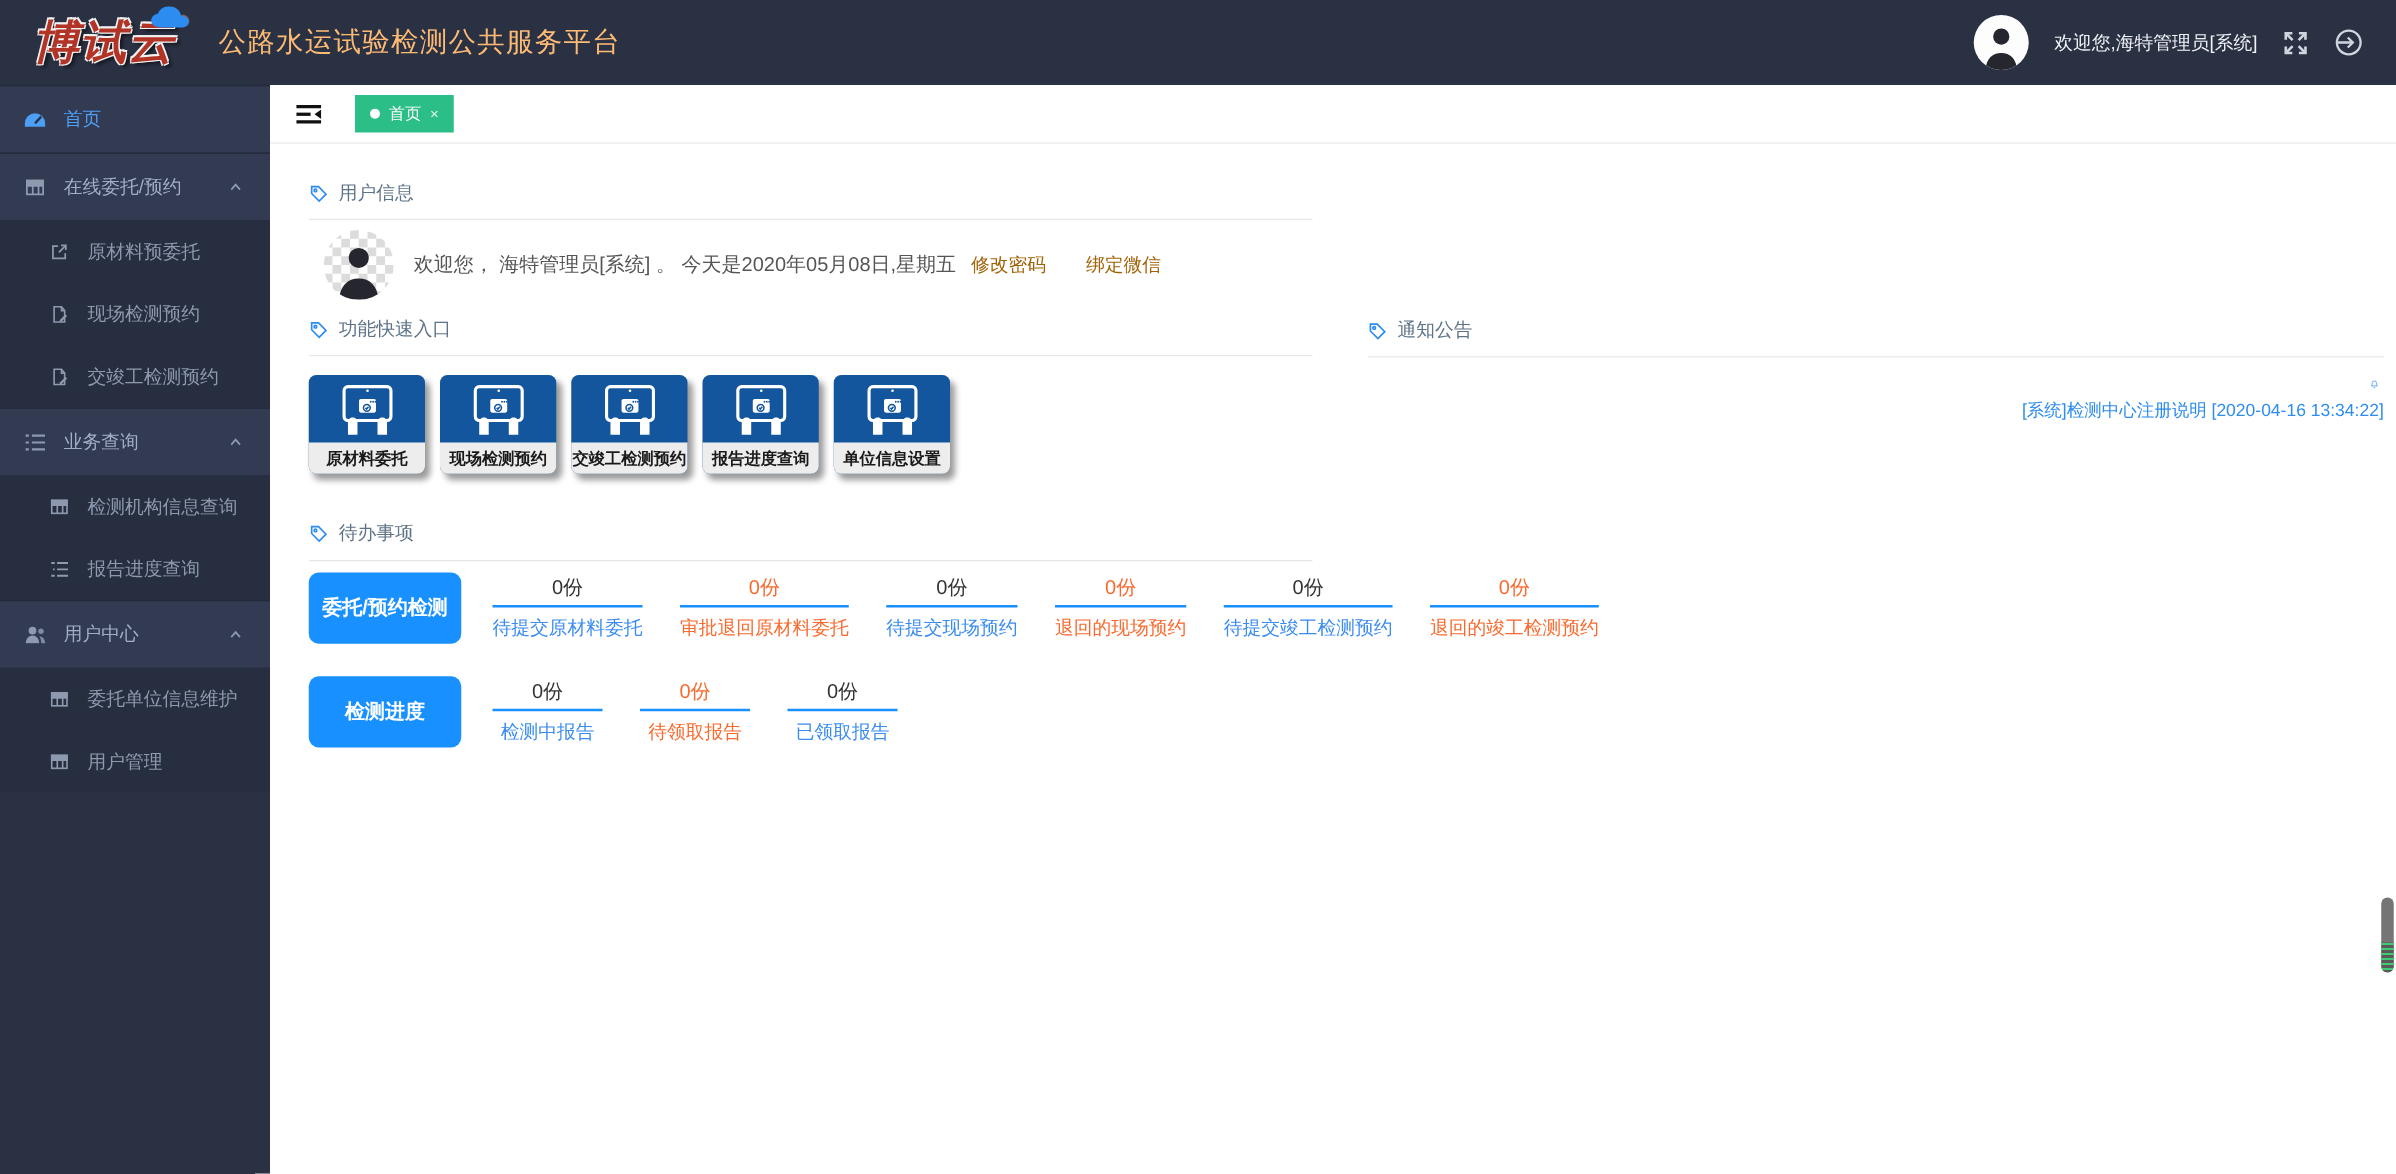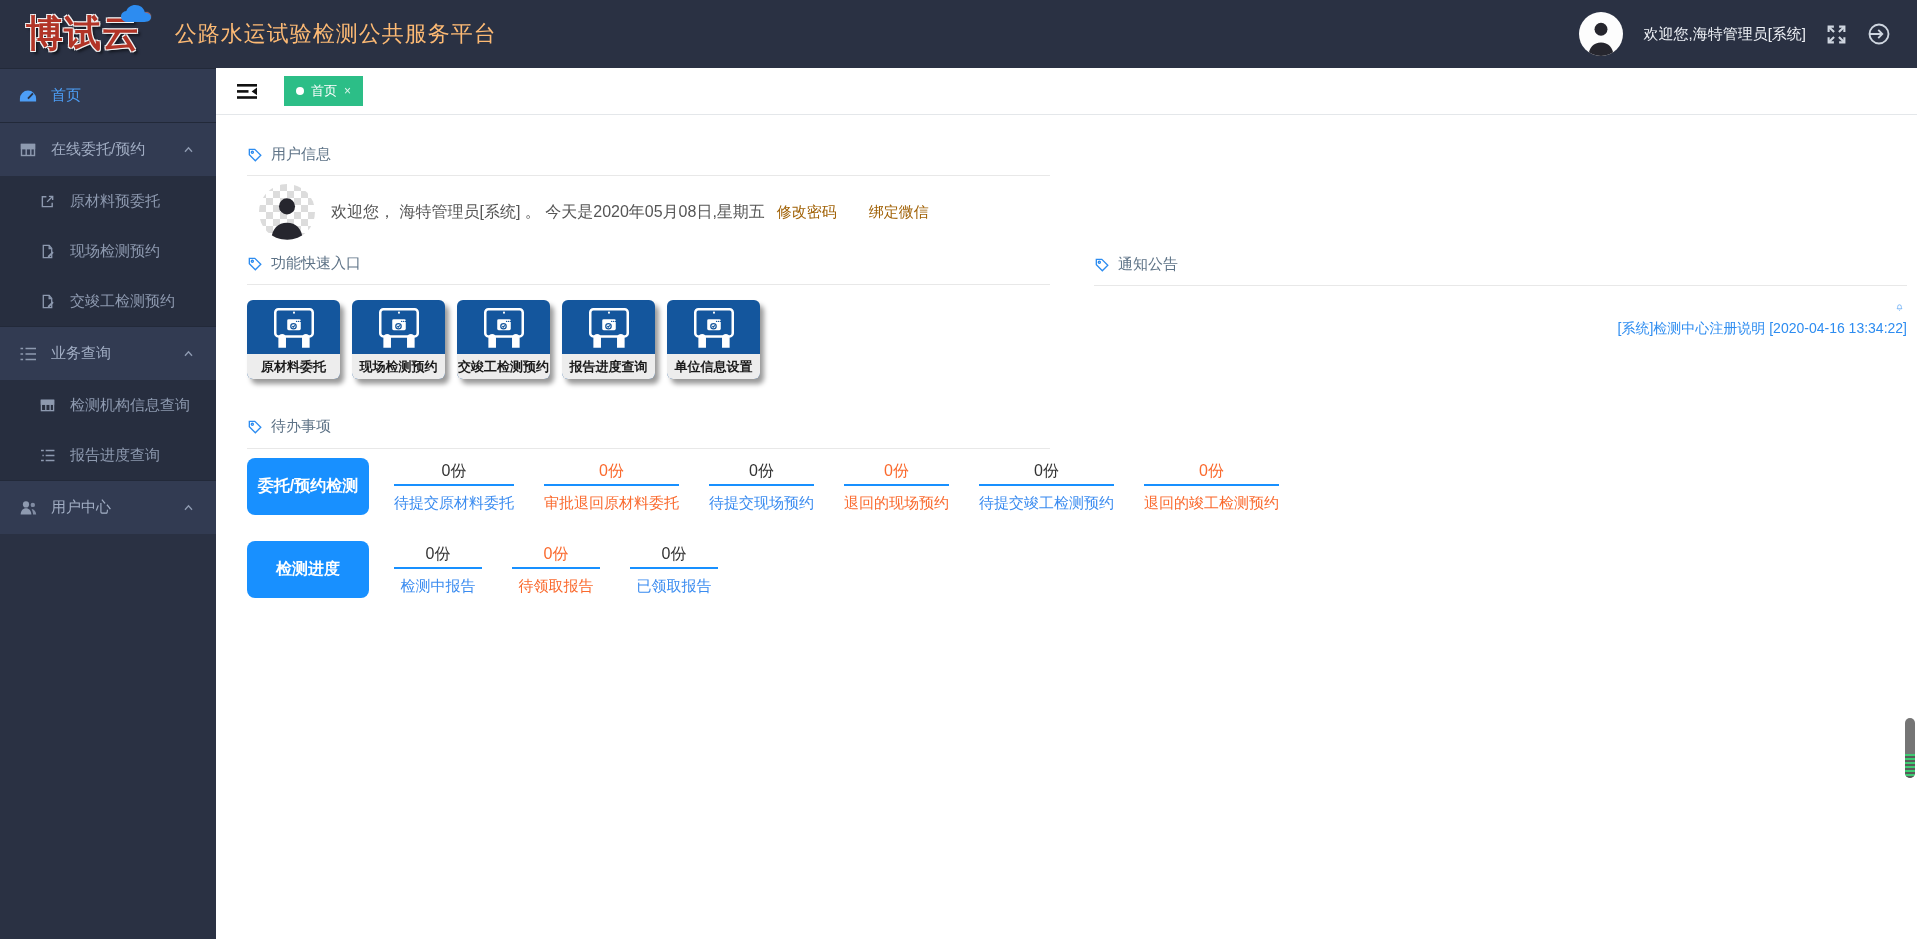--- a/index.html
+++ b/index.html
@@ -1,21 +1,21 @@
 <!DOCTYPE html>
 <html><head>
 <meta charset="utf-8">
 <style>
   * { margin:0; padding:0; box-sizing:border-box; }
   html,body { width:1917px; height:939px; overflow:hidden; }
   body { font-family:"Liberation Sans","DejaVu Sans",sans-serif; background:#fff; position:relative; }
 
   
   .topbar { height:68px; background:#2a3143; display:flex; align-items:center; }
-  .logo-wrap { margin-left:26px; position:relative; display:flex; align-items:flex-start; }
+  .logo-wrap { margin-left:26px; position:relative; display:flex; align-items:flex-start;font-style:italic; }
   .logo-text { font-size:37px; font-weight:bold; color:#b13427; letter-spacing:1px; line-height:44px;
     text-shadow:-1px -1px 0 #f2f2f2,1px -1px 0 #f2f2f2,-1px 1px 0 #f2f2f2,1px 1px 0 #f2f2f2,3px 3px 3px rgba(0,0,0,.55); }
   .logo-cloud { position:absolute; right:-2px; top:-7px; }
   .logo-reg { color:#c0392b; font-size:12px; font-weight:bold; margin-left:2px; margin-top:-2px;
     text-shadow:0 0 1px #fff; }
   .app-title { color:#fdba74; font-size:22px; margin-left:24px; letter-spacing:1px; }
   .topbar-right { margin-left:auto; display:flex; align-items:center; margin-right:26px; gap:20px; }
   .avatar-sm { width:44px; height:44px; border-radius:50%; background:#fdfdfd; display:flex; align-items:flex-end; justify-content:center; overflow:hidden; }
   .welcome-top { color:#eef1f6; font-size:15px; }
   .tb-icon { display:flex; align-items:center; cursor:pointer; }
@@ -222,20 +222,42 @@
             <path d="M11.6 8.9c2.6.3 4.3 2.2 4.6 5.6h-3.1c-.2-2.3-.7-4.2-1.5-5.6z" opacity=".85"></path>
           </svg>
       </span>
       <span>用户中心</span>
       <span class="chev">
         <svg width="11" height="7" viewBox="0 0 12 8" fill="none" stroke="#8e9ab0" stroke-width="1.6">
             <path d="M2 6.5l4-4.5 4 4.5"></path>
           </svg>
       </span>
     </div>
+    <div class="sub">
+      <div class="mi">
+        <span class="ic">
+          <svg width="15" height="15" viewBox="0 0 16 16" fill="none" stroke="#8d99af" stroke-width="1.4">
+              <rect x="1.5" y="2.5" width="13" height="11"></rect>
+              <path d="M1.5 6.5h13M6.2 6.5v7M10.8 6.5v7"></path>
+              <rect x="1.5" y="2.5" width="13" height="4" fill="#8d99af"></rect>
+            </svg>
+        </span>
+        <span>委托单位信息维护</span>
+      </div>
+      <div class="mi">
+        <span class="ic">
+          <svg width="15" height="15" viewBox="0 0 16 16" fill="none" stroke="#8d99af" stroke-width="1.4">
+              <rect x="1.5" y="2.5" width="13" height="11"></rect>
+              <path d="M1.5 6.5h13M6.2 6.5v7M10.8 6.5v7"></path>
+              <rect x="1.5" y="2.5" width="13" height="4" fill="#8d99af"></rect>
+            </svg>
+        </span>
+        <span>用户管理</span>
+      </div>
+    </div>
   </nav>
 
   <div class="main">
     <div class="tabbar">
       <span class="fold">
         <svg width="20" height="17" viewBox="0 0 20 17" fill="#111">
             <rect y="1" width="20" height="2.6"></rect>
             <rect y="13.2" width="20" height="2.6"></rect>
             <rect y="7.1" width="11.5" height="2.6"></rect>
             <path d="M20 4.6v7.6l-5.4-3.8z"></path>

